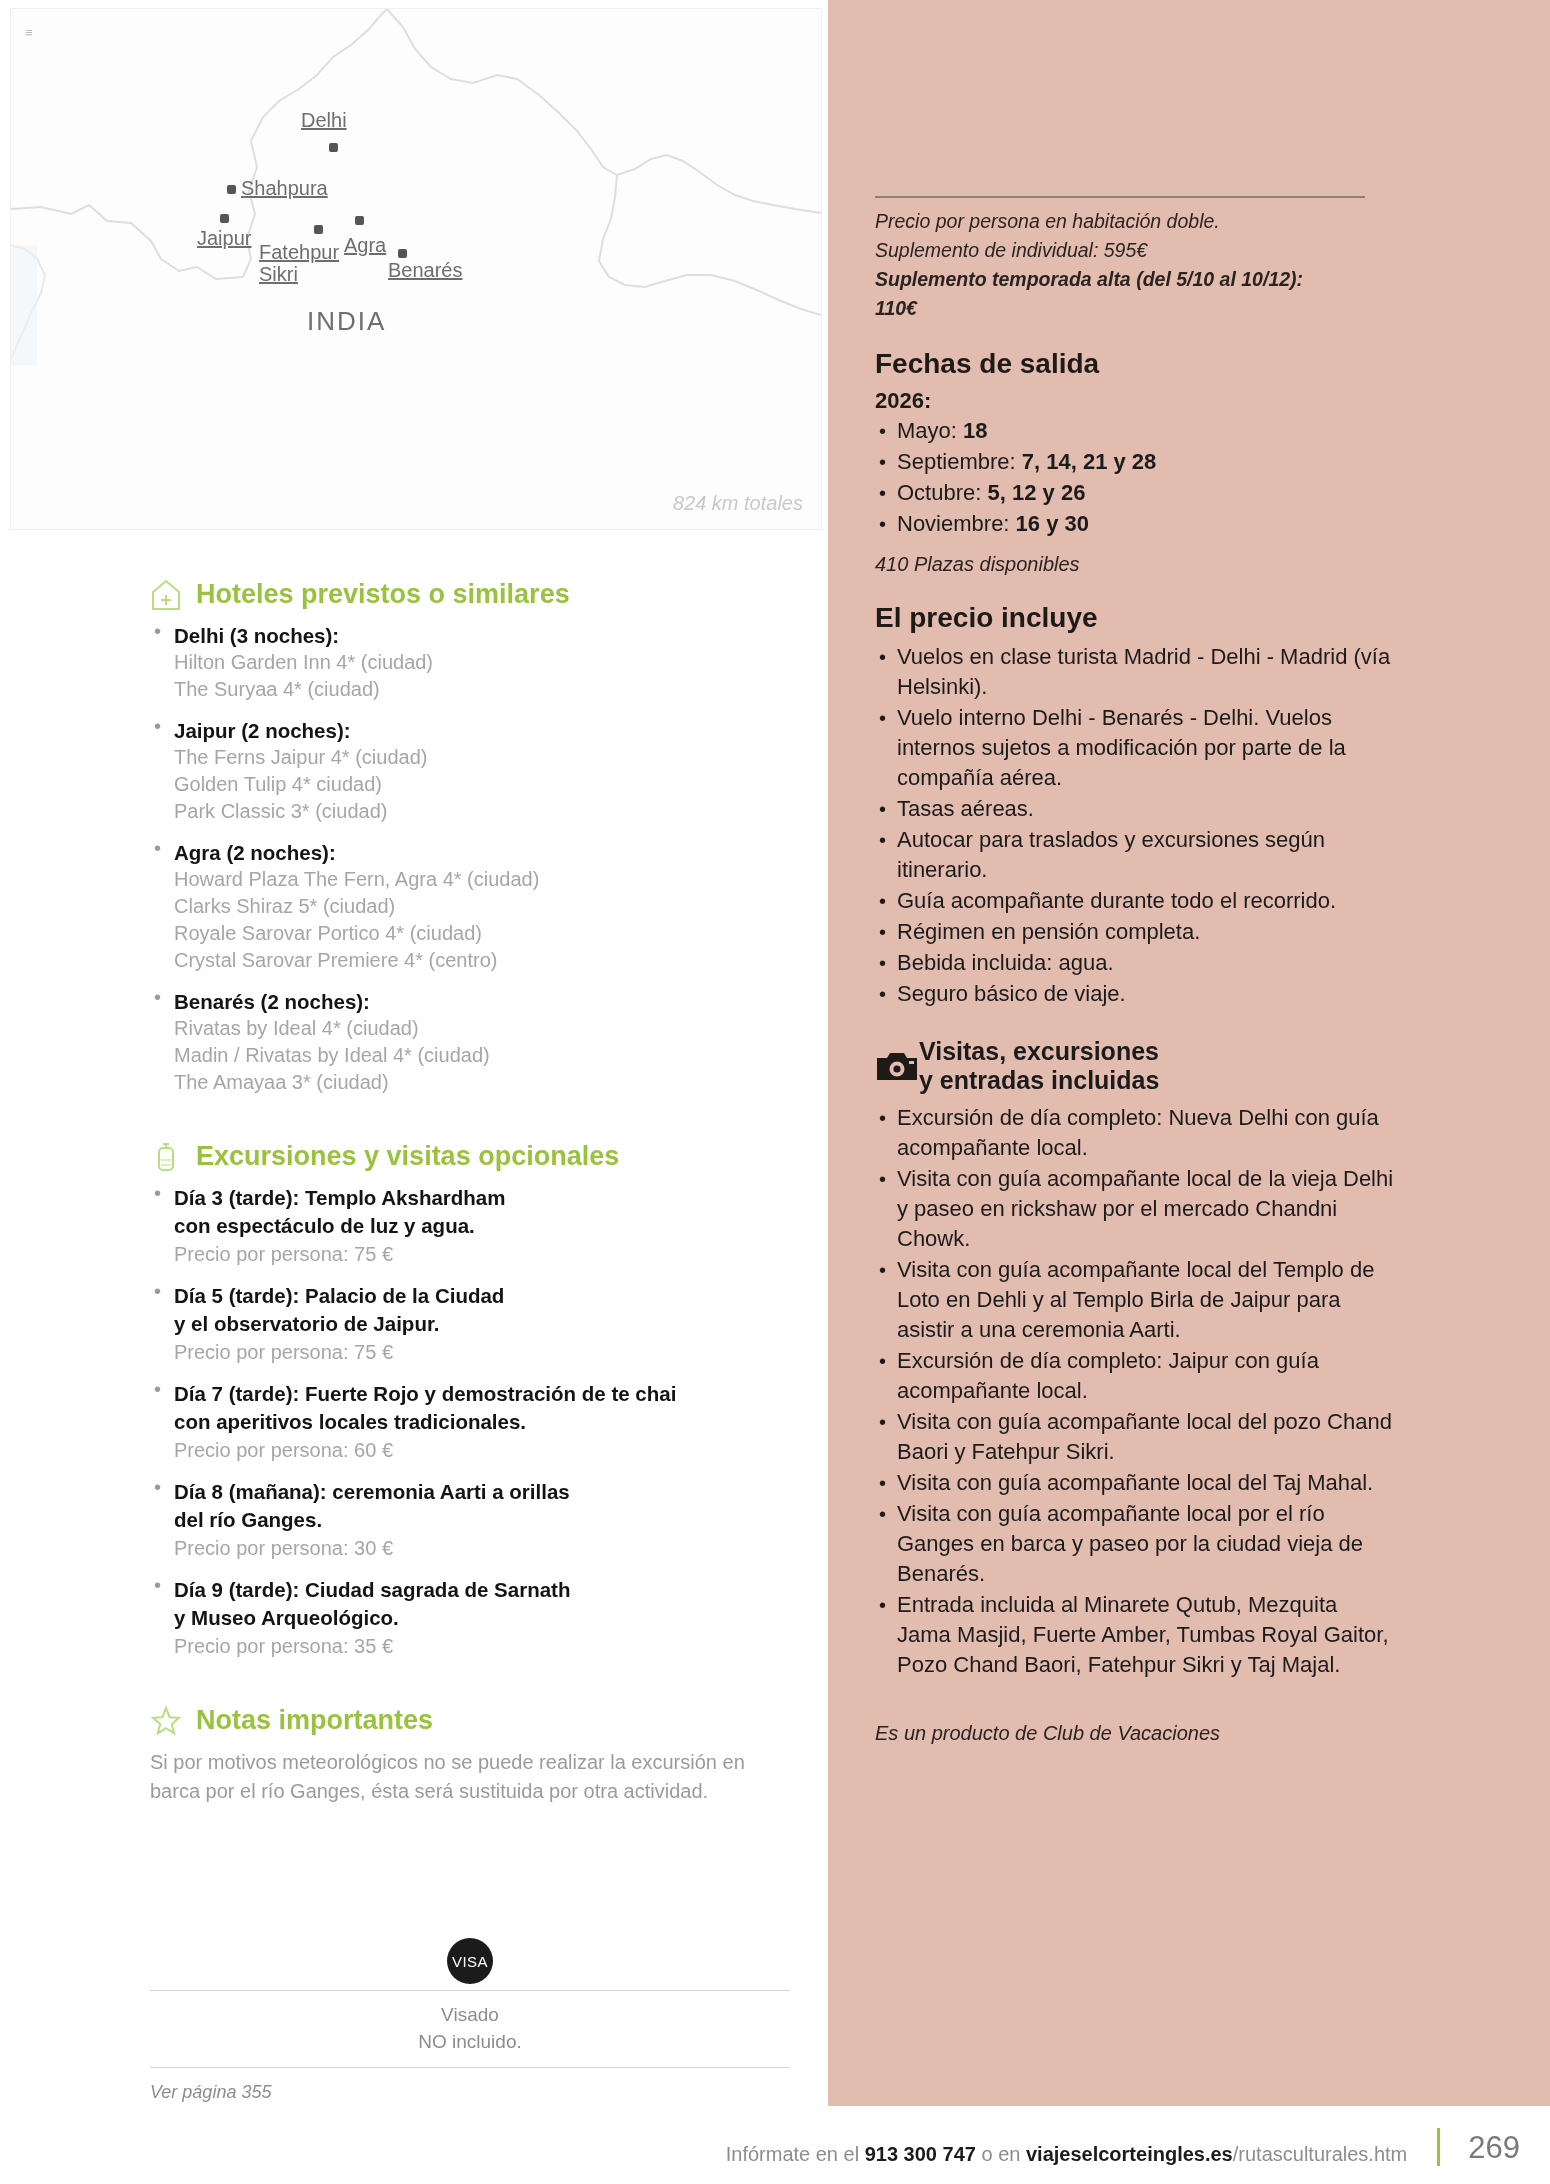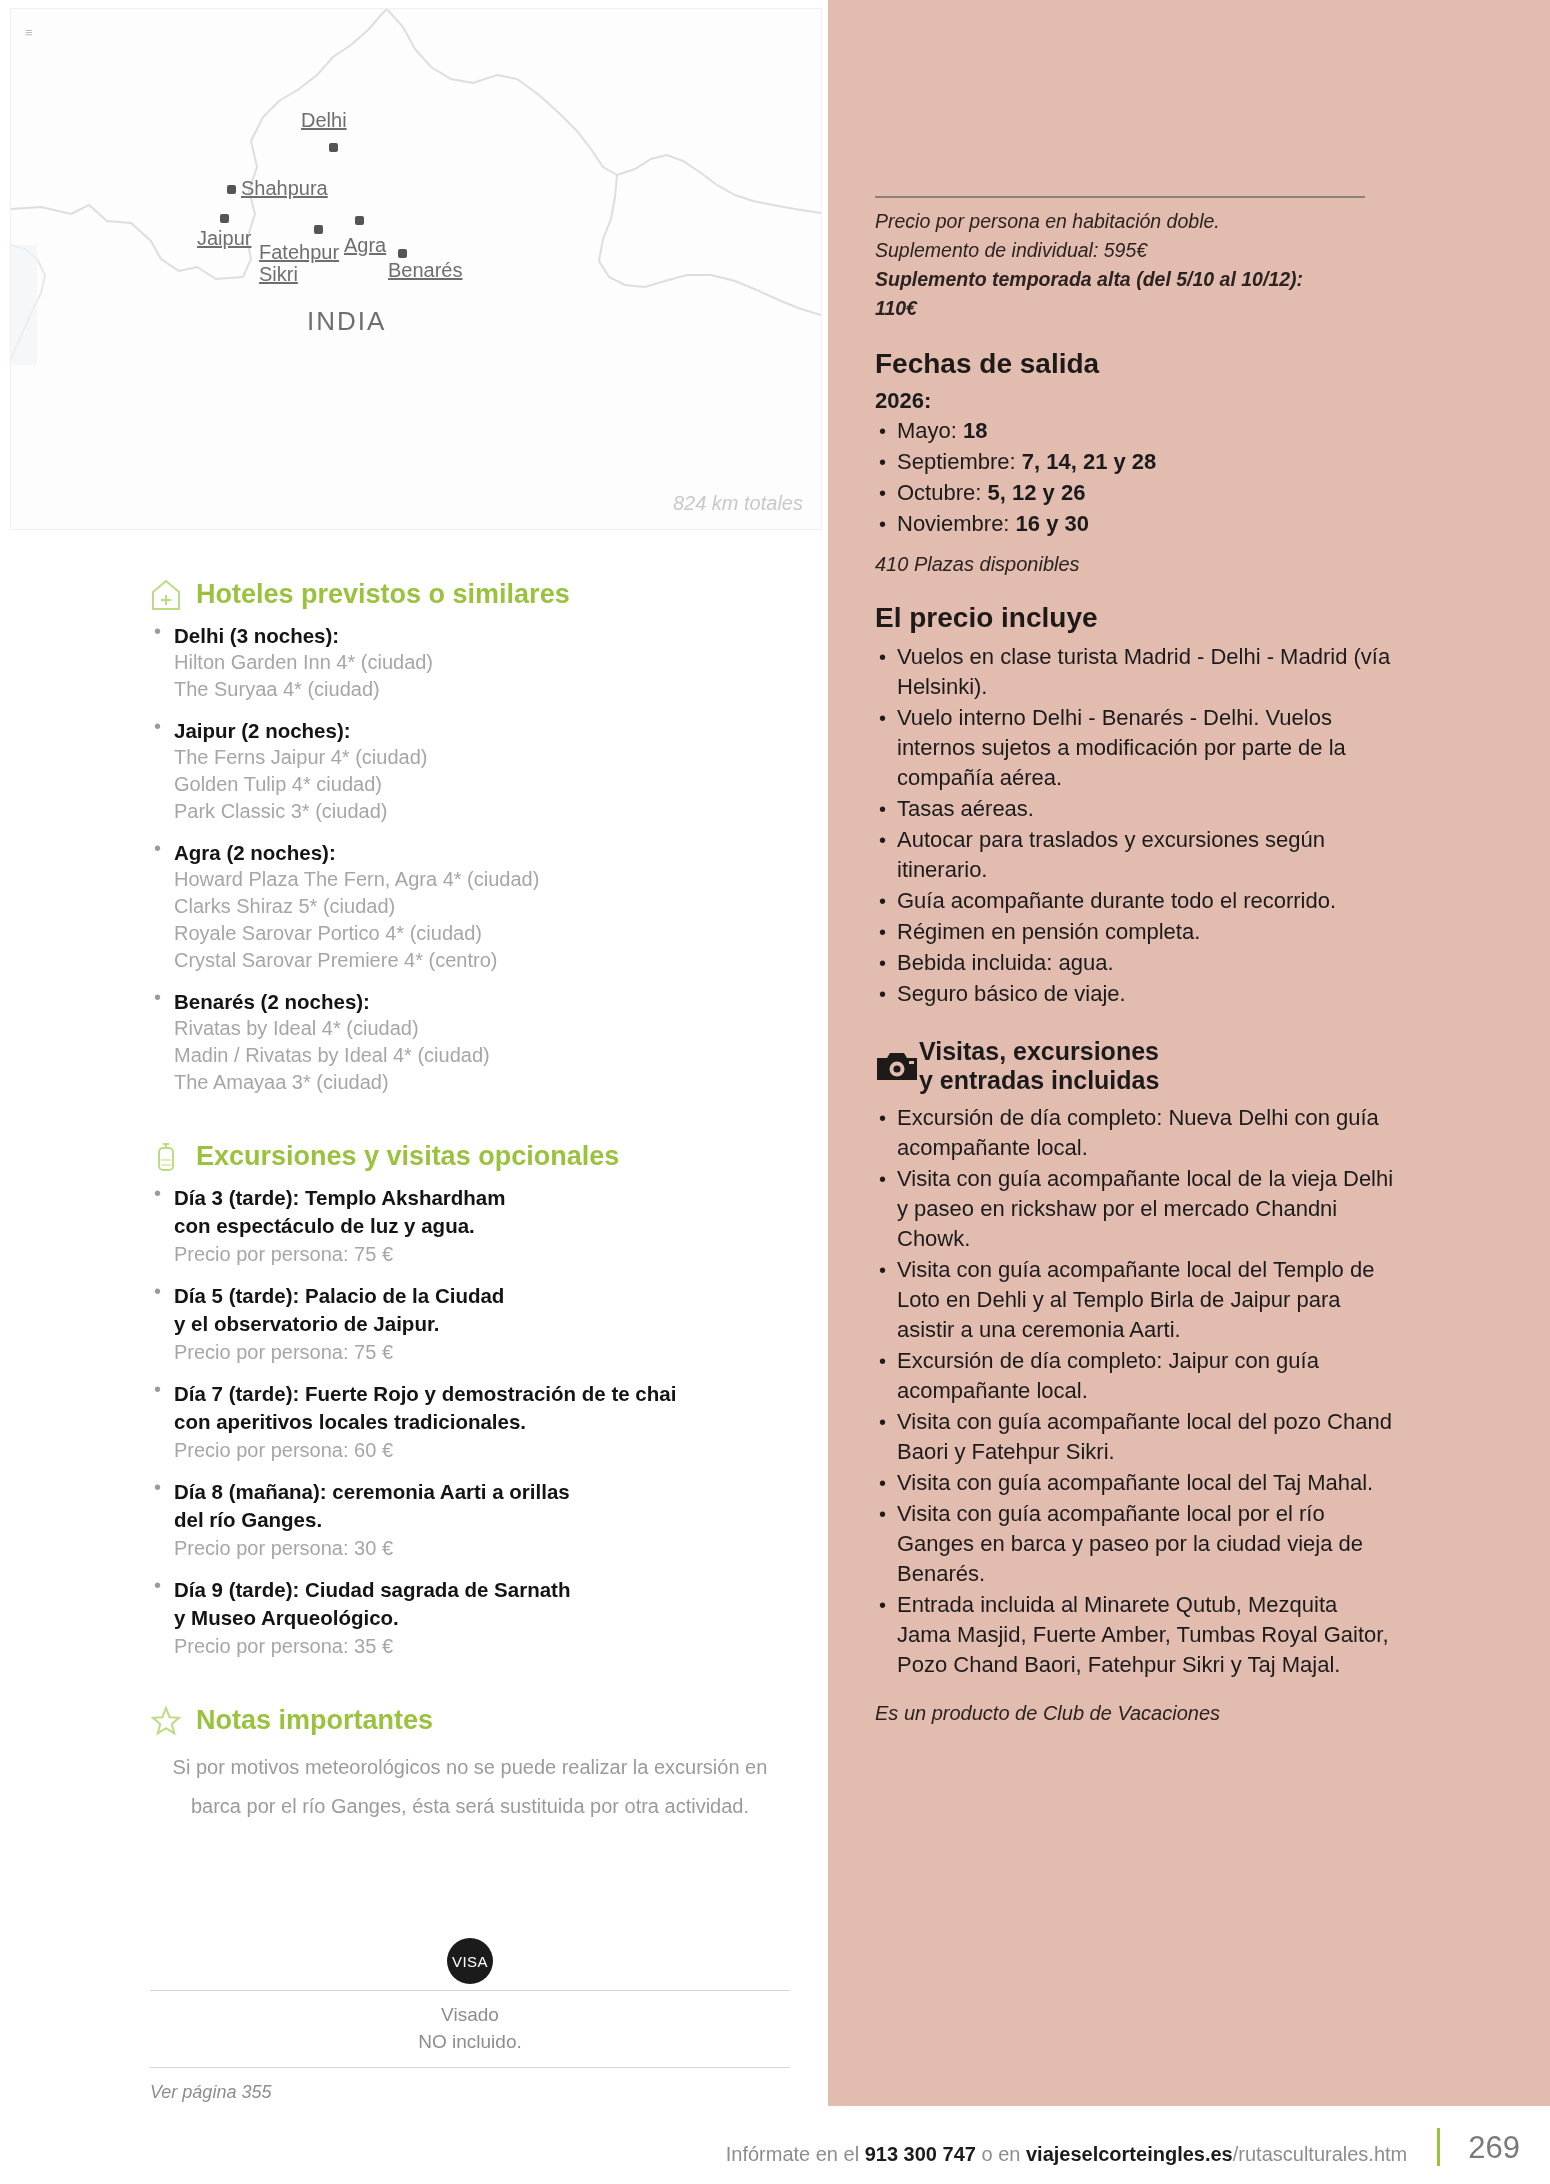--- a/index.html
+++ b/index.html
@@ -45,21 +45,21 @@
   ul.dates li::before,ul.incl li::before,ul.visits li::before{
     content:"•";position:absolute;left:4px;top:0;font-size:20px;color:#1d1a18;
   }
   ul.dates li b{font-weight:bold;}
   .plazas{font-style:italic;font-size:20px;margin:14px 0 0 0;color:#2a2320;}
   .vis-head{
     display:flex;align-items:center;gap:0;margin:28px 0 8px 0;
   }
   .cam-icon{flex:0 0 auto;width:44px;height:34px;position:relative;}
   .vis-head-text{font-size:25px;font-weight:bold;line-height:29px;}
-  .producto{font-style:italic;font-size:20px;margin-top:22px;color:#2a2320;}
+  .producto{font-style:italic;font-size:20px;margin-top:42px;color:#2a2320;}
 
   
   .map-box{
     position:absolute;left:10px;top:8px;width:810px;height:520px;
     background:#fdfdfd;border:1px solid #f0f0f0;overflow:hidden;
   }
   .map-label{position:absolute;font-size:20px;color:#6e6e6e;white-space:nowrap;text-decoration:underline;}
   .map-dot{position:absolute;width:9px;height:9px;background:#555;border-radius:2px;}
   .map-country{position:absolute;font-size:26px;color:#6e6e6e;letter-spacing:2px;}
   .map-km{position:absolute;right:18px;bottom:14px;font-size:20px;color:#c9c9c9;font-style:italic;}
@@ -79,21 +79,21 @@
     position:relative;padding-left:24px;margin-bottom:14px;
   }
   ul.hotels > li::before,ul.exc > li::before{
     content:"•";position:absolute;left:4px;top:-2px;color:#9a9a9a;font-size:20px;
   }
   .city{font-size:20.5px;font-weight:bold;color:#141414;line-height:27px;}
   .hotel{font-size:20px;color:#a6a6a6;line-height:27px;}
   .exc-main{font-size:20.5px;font-weight:bold;color:#141414;line-height:28px;}
   .exc-price{font-size:20px;color:#a6a6a6;line-height:28px;}
   .notes-text{
-    font-size:20px;color:#9b9b9b;line-height:39px;margin:4px 0 0 0;text-align:center;
+    font-size:20px;color:#9b9b9b;line-height:29px;margin:4px 0 0 0;
   }
 
   .visa-wrap{position:absolute;left:150px;top:1938px;width:640px;text-align:center;}
   .visa-badge{
     width:46px;height:46px;border-radius:50%;background:#1b1b1b;margin:0 auto 6px auto;position:relative;
   }
   .visa-badge span{
     position:absolute;left:0;right:0;top:50%;transform:translateY(-50%);
     color:#fff;font-size:15px;letter-spacing:0.5px;
   }

